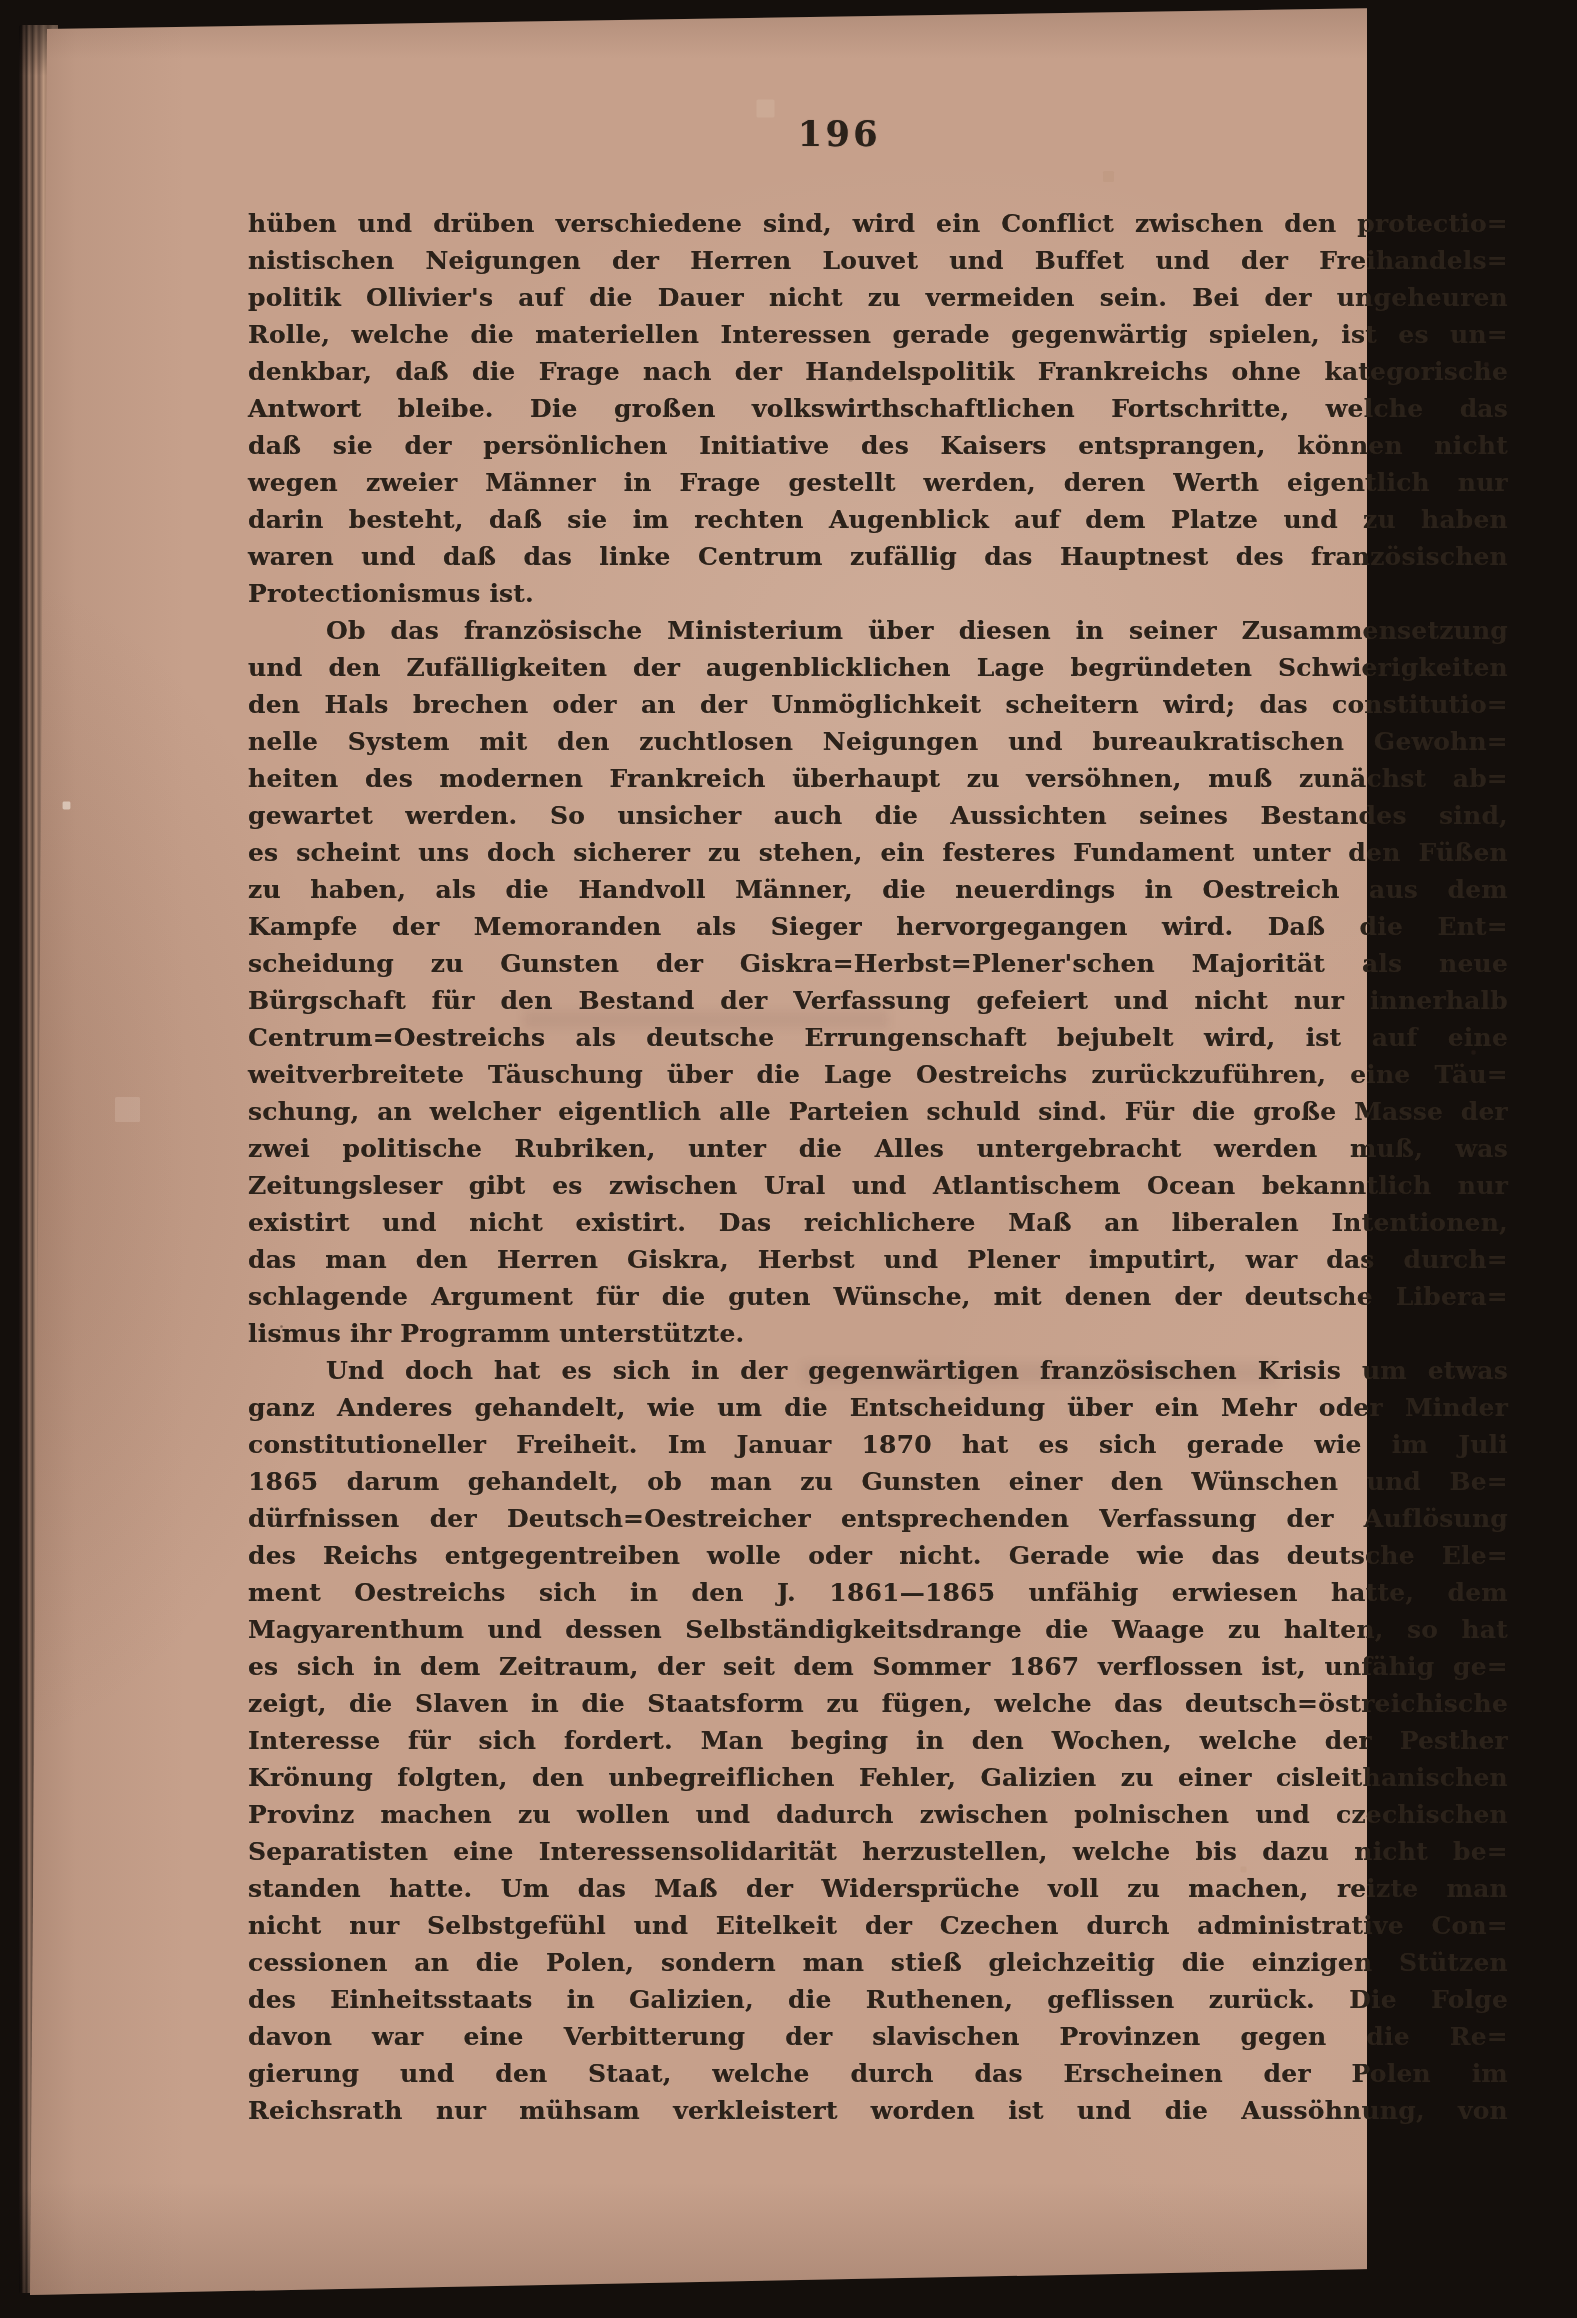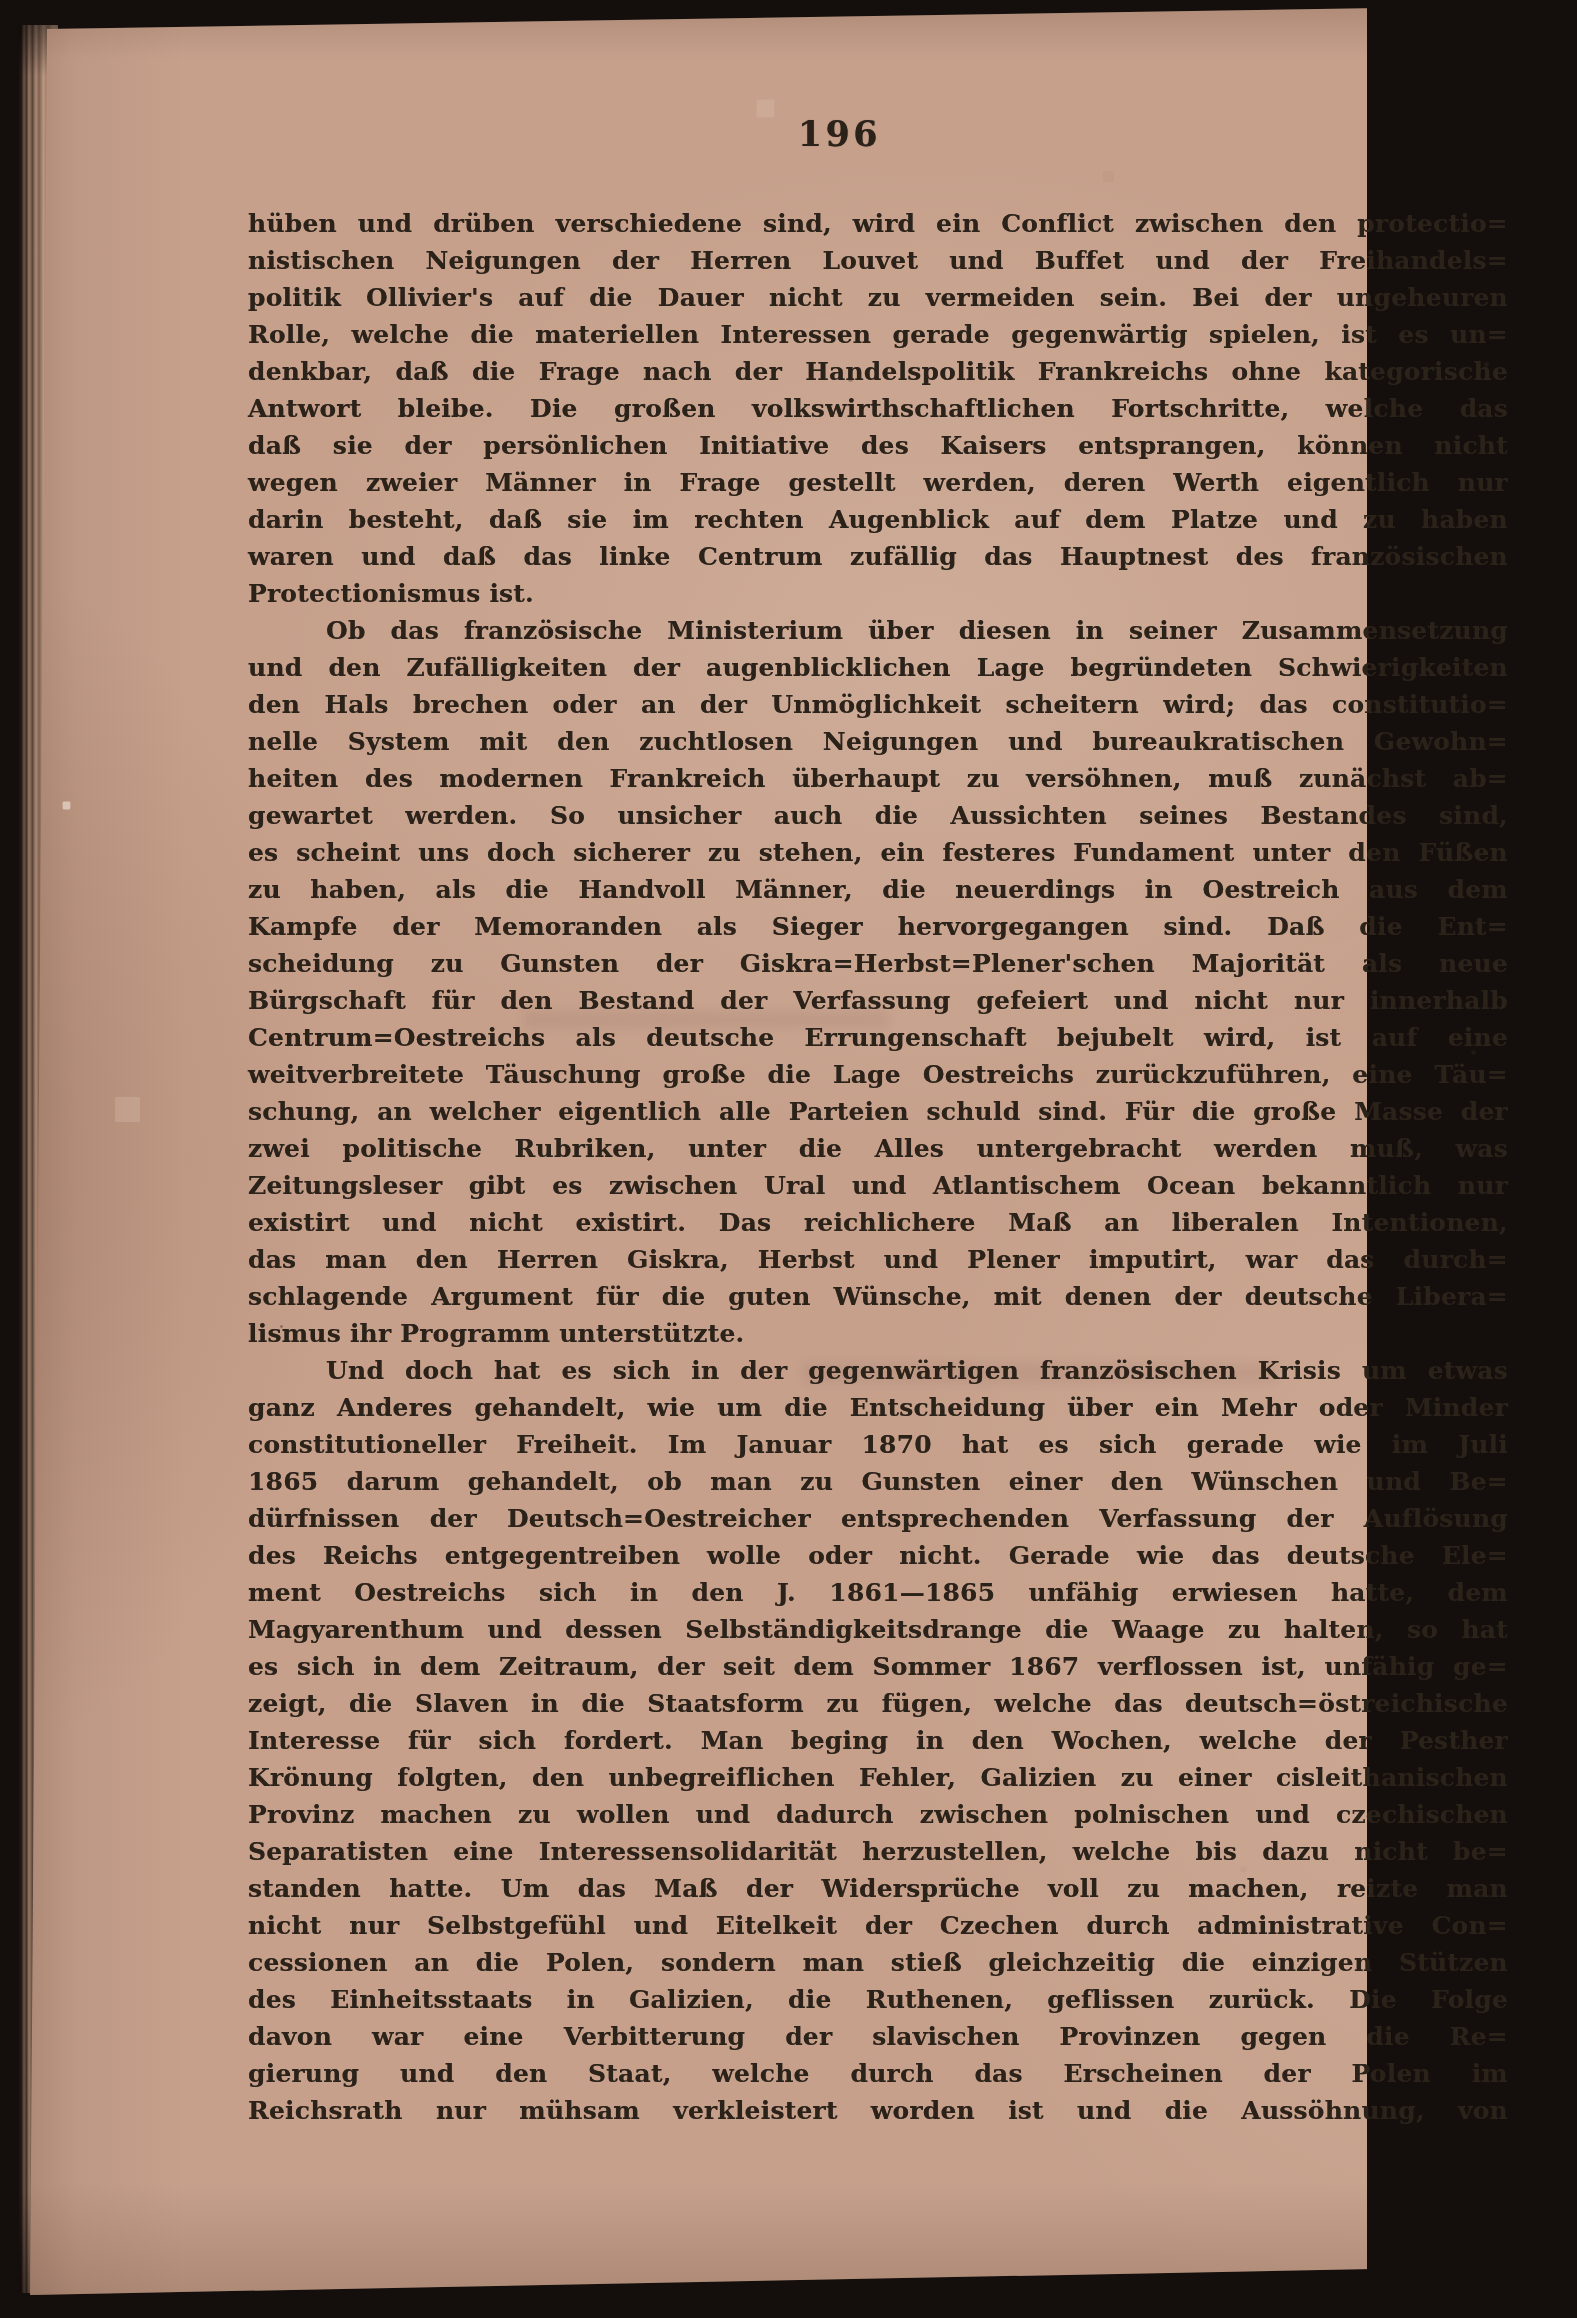--- a/index.html
+++ b/index.html
@@ -104,25 +104,25 @@
         <div class="line">waren und daß das linke Centrum zufällig das Hauptnest des französischen</div>
         <div class="line para-end">Protectionismus ist.</div>
         <div class="line indent">Ob das französische Ministerium über diesen in seiner Zusammensetzung</div>
         <div class="line">und den Zufälligkeiten der augenblicklichen Lage begründeten Schwierigkeiten</div>
         <div class="line">den Hals brechen oder an der Unmöglichkeit scheitern wird; das constitutio=</div>
         <div class="line">nelle System mit den zuchtlosen Neigungen und bureaukratischen Gewohn=</div>
         <div class="line">heiten des modernen Frankreich überhaupt zu versöhnen, muß zunächst ab=</div>
         <div class="line">gewartet werden.  So unsicher auch die Aussichten seines Bestandes sind,</div>
         <div class="line">es scheint uns doch sicherer zu stehen, ein festeres Fundament unter den Füßen</div>
         <div class="line">zu haben, als die Handvoll Männer, die neuerdings in Oestreich aus dem</div>
-        <div class="line">Kampfe der Memoranden als Sieger hervorgegangen sind.  Daß die Ent=</div>
+        <div class="line">Kampfe der Memoranden als Sieger hervorgegangen wird.  Daß die Ent=</div>
         <div class="line">scheidung zu Gunsten der Giskra=Herbst=Plener'schen Majorität als neue</div>
         <div class="line">Bürgschaft für den Bestand der Verfassung gefeiert und nicht nur innerhalb</div>
         <div class="line">Centrum=Oestreichs als deutsche Errungenschaft bejubelt wird, ist auf eine</div>
-        <div class="line">weitverbreitete Täuschung große die Lage Oestreichs zurückzuführen, eine Täu=</div>
+        <div class="line">weitverbreitete Täuschung über die Lage Oestreichs zurückzuführen, eine Täu=</div>
         <div class="line">schung, an welcher eigentlich alle Parteien schuld sind.  Für die große Masse der</div>
         <div class="line">zwei politische Rubriken, unter die Alles untergebracht werden muß, was</div>
         <div class="line">Zeitungsleser gibt es zwischen Ural und Atlantischem Ocean bekanntlich nur</div>
         <div class="line">existirt und nicht existirt.  Das reichlichere Maß an liberalen Intentionen,</div>
         <div class="line">das man den Herren Giskra, Herbst und Plener imputirt, war das durch=</div>
         <div class="line">schlagende Argument für die guten Wünsche, mit denen der deutsche Libera=</div>
         <div class="line para-end">lismus ihr Programm unterstützte.</div>
         <div class="line indent">Und doch hat es sich in der gegenwärtigen französischen Krisis um etwas</div>
         <div class="line">ganz Anderes gehandelt, wie um die Entscheidung über ein Mehr oder Minder</div>
         <div class="line">constitutioneller Freiheit.  Im Januar 1870 hat es sich gerade wie im Juli</div>

